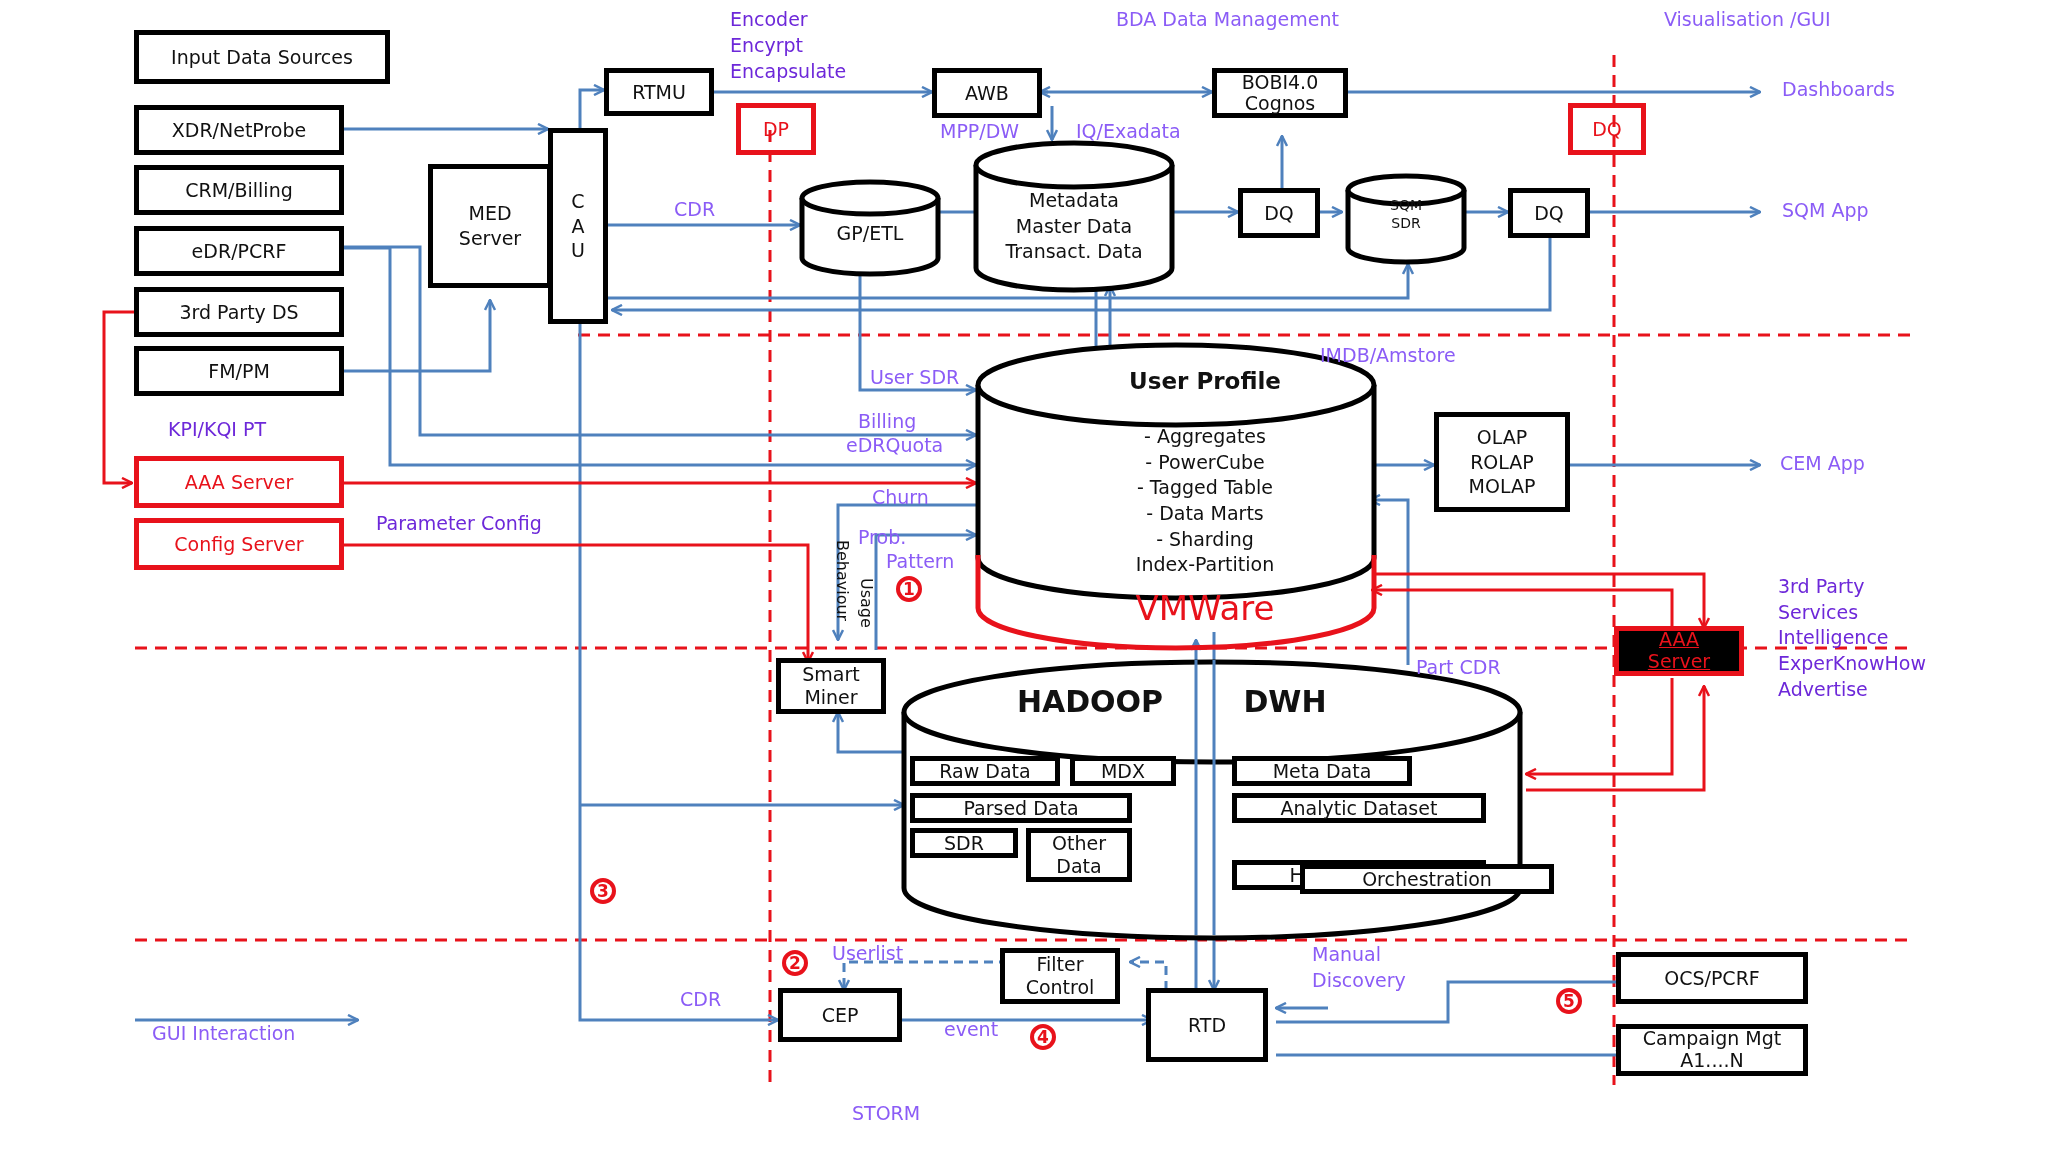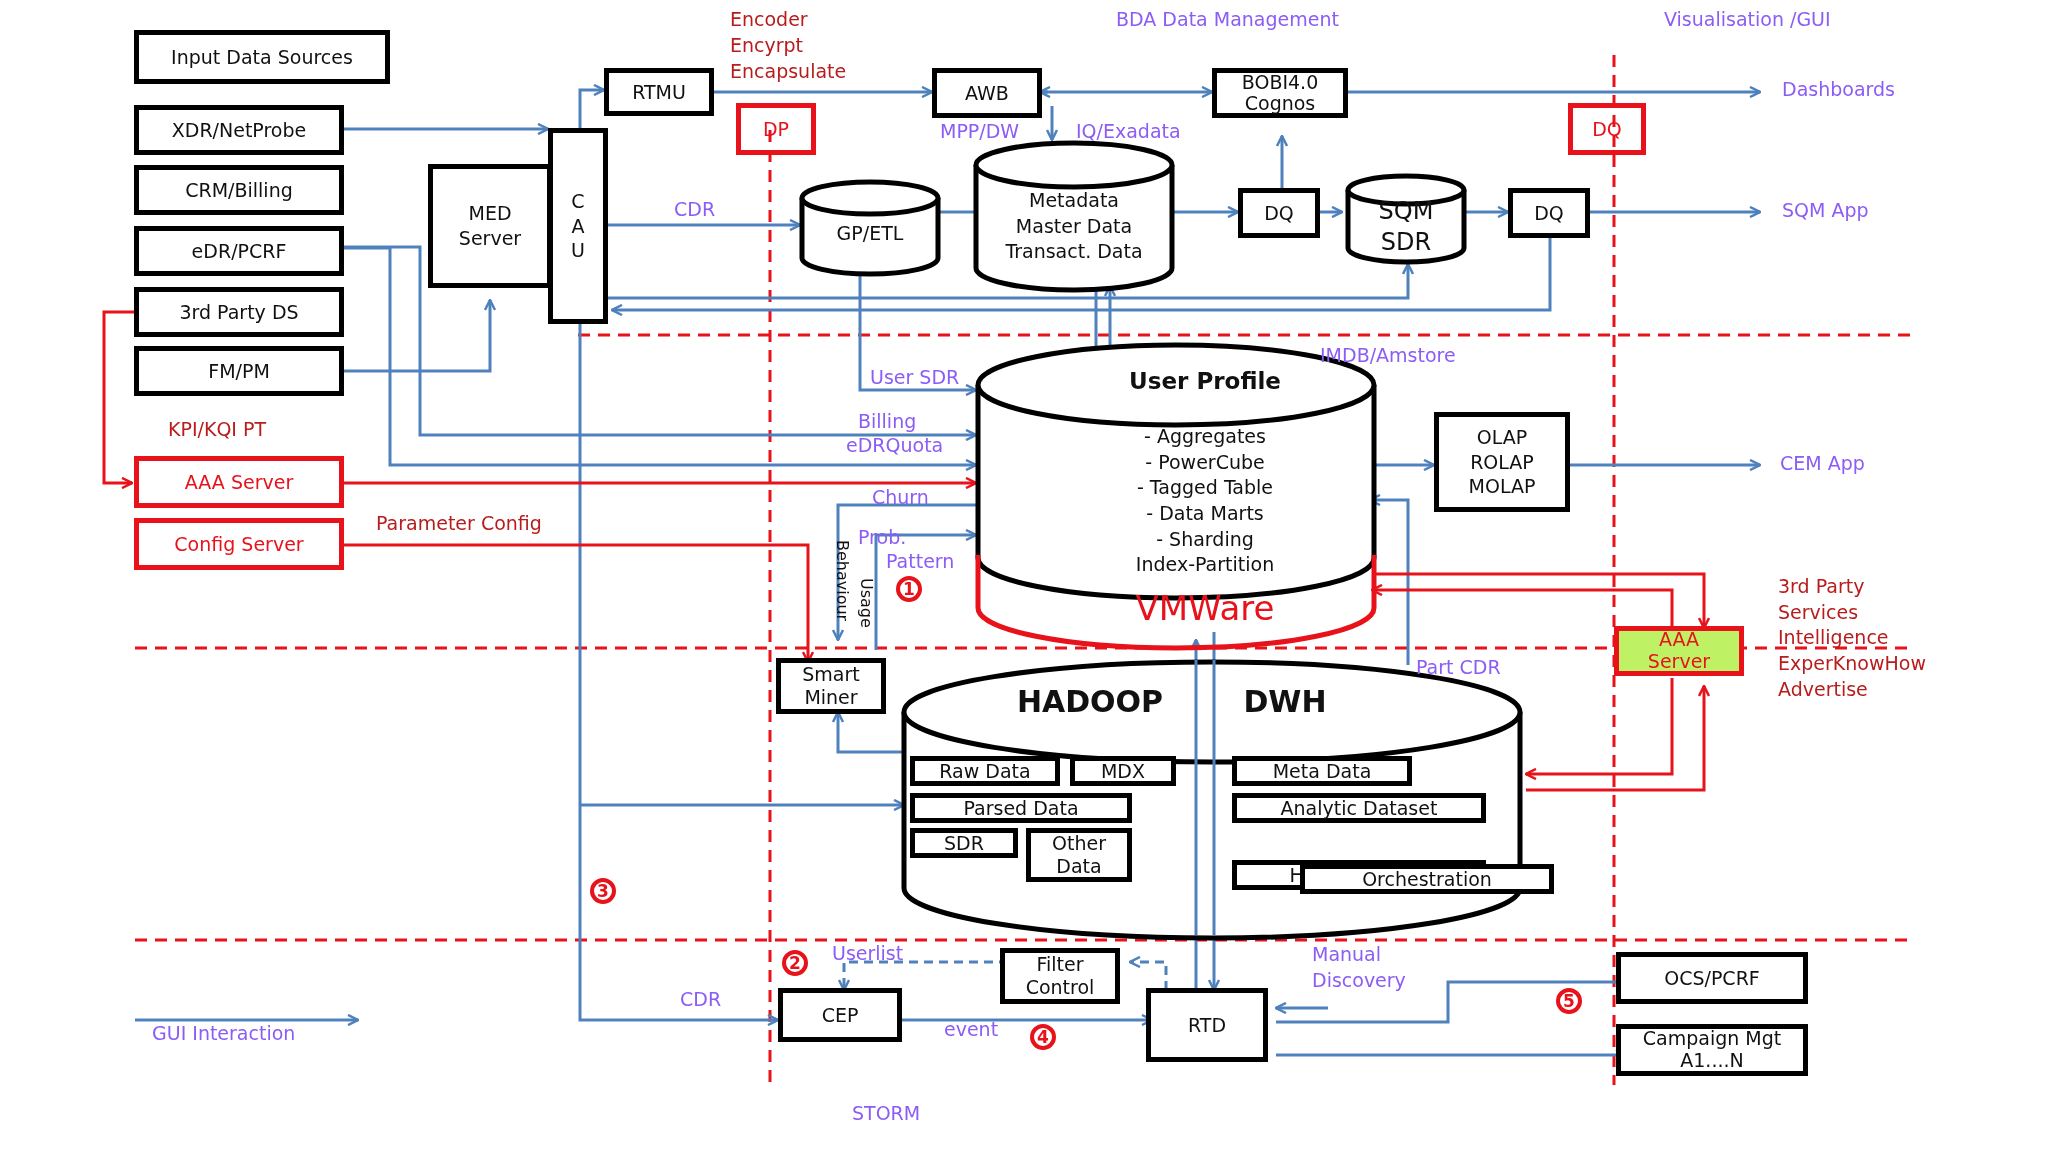--- a/index.html
+++ b/index.html
@@ -1,19 +1,19 @@
 <!DOCTYPE html>
 <html><head>
 <meta charset="utf-8">
 <style>
   html, body { margin:0; padding:0; background:#fff; }
   body { width:2048px; height:1152px; position:relative; overflow:hidden; font-family:"Liberation Sans", sans-serif; }
   #canvas { position:absolute; left:0; top:0; }
   .t { position:absolute; font-family:"DejaVu Sans", sans-serif; font-size:19px; color:#8b5cf6; white-space:nowrap; line-height:1.25; }
-  .red { color:#b91c1c; }
+  .red { color:#6d28d9; }
   .box { position:absolute; border:5px solid #000; background:#fff; box-sizing:border-box; display:flex; align-items:center; justify-content:center; text-align:center; font-family:"DejaVu Sans", sans-serif; font-size:19px; line-height:1.3; color:#111; }
   .box.rbox { border-color:#e8121b; color:#e8121b; background:transparent; }
   .hdr { font-size:19px; }
   .badge { position:absolute; width:26px; height:26px; border-radius:50%; border:4px solid #e8121b; color:#e8121b; font-size:17px; font-weight:bold; display:flex; align-items:center; justify-content:center; box-sizing:border-box; background:#fff; font-family:"DejaVu Sans", sans-serif; }
   .vert { position:absolute; font-family:"DejaVu Sans", sans-serif; font-size:16px; transform:rotate(90deg); transform-origin:left top; white-space:nowrap; color:#111; }
   .cyl-label { position:absolute; text-align:center; font-family:"DejaVu Sans", sans-serif; color:#111; }
 </style>
 </head>
 <body>
 
@@ -155,21 +155,21 @@
 <div class="t" style="left:940px;top:120px;">MPP/DW</div>
 <div class="t" style="left:1076px;top:120px;">IQ/Exadata</div>
 <div class="t" style="left:674px;top:198px;">CDR</div>
 <div class="cyl-label" style="left:802px;top:222px;width:136px;font-size:19px;">GP/ETL</div>
 <div class="cyl-label" style="left:976px;top:188px;width:196px;font-size:19px;line-height:1.35;">
   <div>Metadata</div>
     <div>Master Data</div>
     <div>Transact. Data</div>
 </div>
 <div class="box" style="left:1238px;top:188px;width:82px;height:50px;">DQ</div>
-<div class="cyl-label" style="left:1348px;top:196px;width:116px;font-size:24px;line-height:1.3;">
+<div class="cyl-label" style="left:1348px;top:196px;width:116px;font-size:14px;line-height:1.3;">
   <div>SQM</div>
     <div>SDR</div>
 </div>
 <div class="box" style="left:1508px;top:188px;width:82px;height:50px;">DQ</div>
 <div class="t" style="left:1782px;top:78px;">Dashboards</div>
 <div class="t" style="left:1782px;top:199px;">SQM App</div>
 
 <div class="t" style="left:1320px;top:344px;">IMDB/Amstore</div>
 <div class="cyl-label" style="left:1080px;top:368px;width:250px;font-size:23px;font-weight:bold;">User Profile</div>
 <div class="cyl-label" style="left:1080px;top:424px;width:250px;font-size:19px;line-height:1.35;">
@@ -195,21 +195,21 @@
     <span>MOLAP</span>
 </div>
 <div class="t" style="left:1780px;top:452px;">CEM App</div>
 <div class="t red" style="left:1778px;top:574px;line-height:1.35;">
   <div>3rd Party</div>
     <div>Services</div>
     <div>Intelligence</div>
   <div>ExperKnowHow</div>
     <div>Advertise</div>
 </div>
-<div class="box rbox" style="left:1614px;top:626px;width:130px;height:50px;flex-direction:column;line-height:1.15;background:#bef264;">
+<div class="box rbox" style="left:1614px;top:626px;width:130px;height:50px;flex-direction:column;line-height:1.15;background:#000000;text-decoration:underline;">
   <span>AAA</span>
     <span>Server</span>
 </div>
 <div class="t" style="left:1416px;top:656px;">Part CDR</div>
 
 <div class="box" style="left:776px;top:658px;width:110px;height:56px;flex-direction:column;line-height:1.2;">
   <span>Smart</span>
     <span>Miner</span>
 </div>
 <div class="cyl-label" style="left:1000px;top:684px;width:180px;font-size:30px;font-weight:bold;">HADOOP</div>

